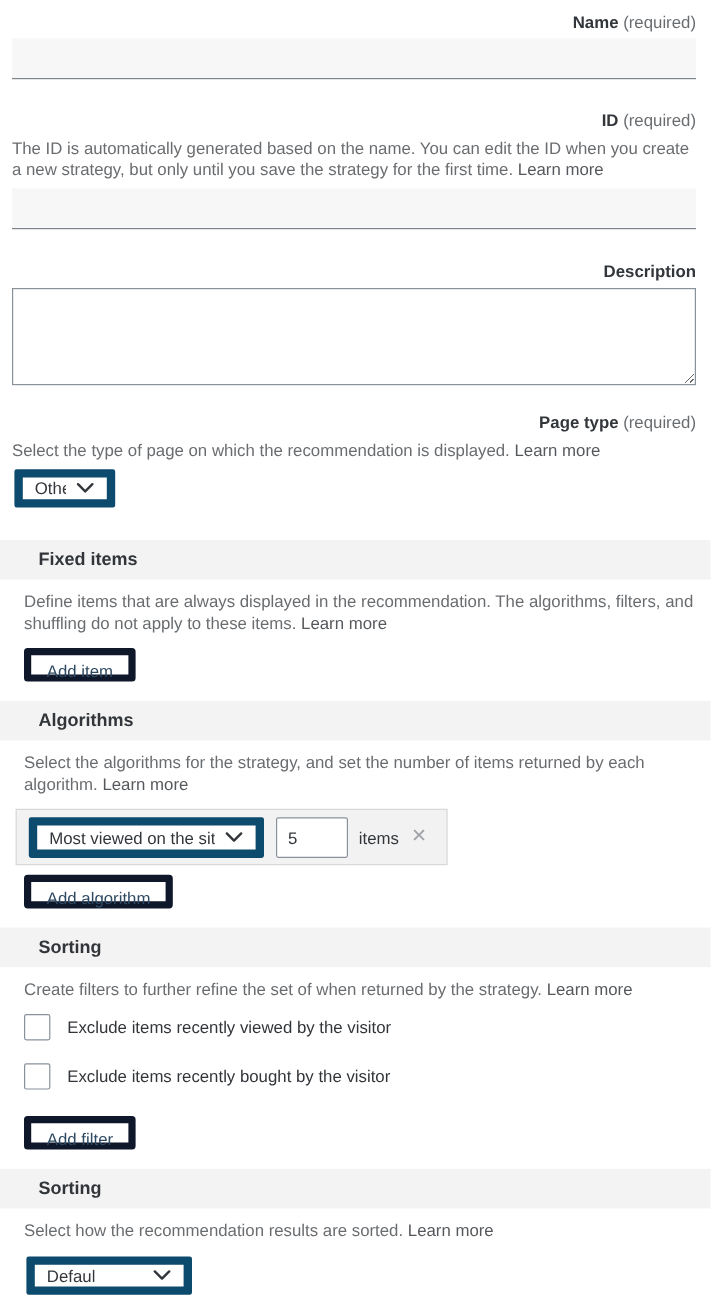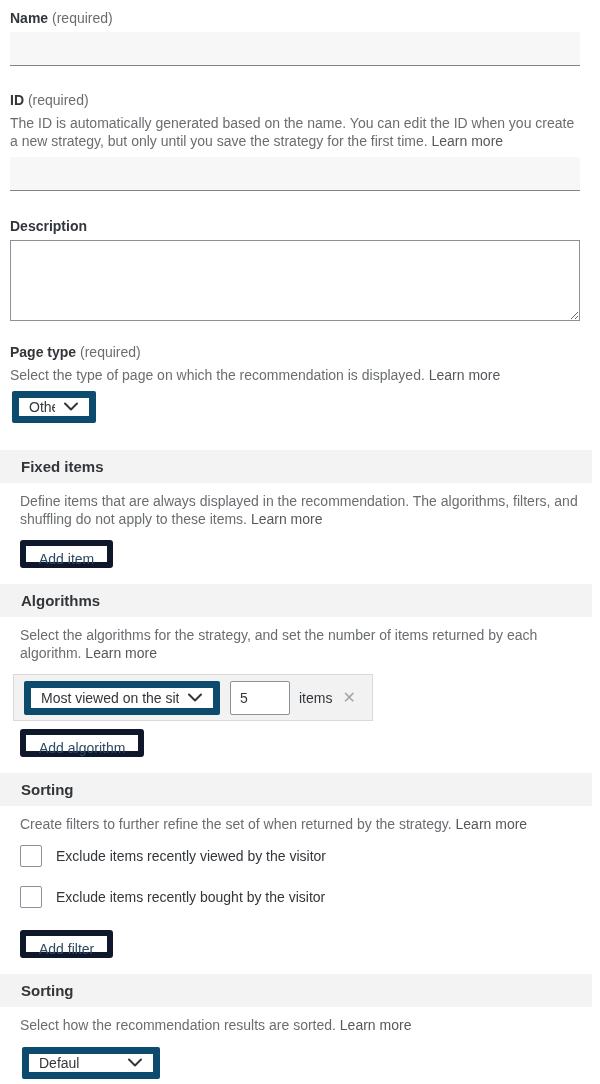--- a/index.html
+++ b/index.html
@@ -10,21 +10,21 @@
     font-family: "Liberation Sans", sans-serif;
     font-size: 14px;
     color: #32363a;
     overflow: hidden;
   }
   .page { padding-top: 10px; }
 
   
   .top-area { padding: 0 20px 0 10px; }
   .field { margin-bottom: 0; }
-  .field-label { display: block; margin-bottom: 6px; font-size: 14px; }
+  .field-label { display: block; margin-bottom: 6px; font-size: 14px; text-align: right; }
   .field-label .lbl { font-weight: bold; color: #32363a; }
   .field-label .req { font-weight: normal; color: #6a6d70; }
   .help { color: #6a6d70; line-height: 18px; margin: 2px 0 7px 0; }
   .learn-more { color: #55585c; cursor: pointer; }
 
   .text-input {
     width: 570px; height: 34px;
     background: #f7f7f7;
     border: none;
     border-bottom: 1px solid #7f848a;
@@ -65,21 +65,21 @@
   }
   .select-pagetype { width: 84px; margin-left: 2px; }
   .select-sorting  { width: 138px; margin-left: 2px; gap: 40px; }
   .chevron { flex: 0 0 auto; margin-left: 8px; }
 
   
   .section-bar {
     width: 592px; height: 33px;
     background: #f3f3f3;
     display: flex; align-items: center;
-    padding: 0 21px;
+    padding: 0 32px;
     margin-top: 0;
   }
   .section-title { font-size: 15px; font-weight: bold; color: #32363a; }
   .section-body { padding: 9px 20px 0 20px; }
   .section-body .help { margin: 0 0 12px 0; }
 
   .btn {
     display: inline-block;
     background: #fff;
     border: 6px solid #0f172a;

